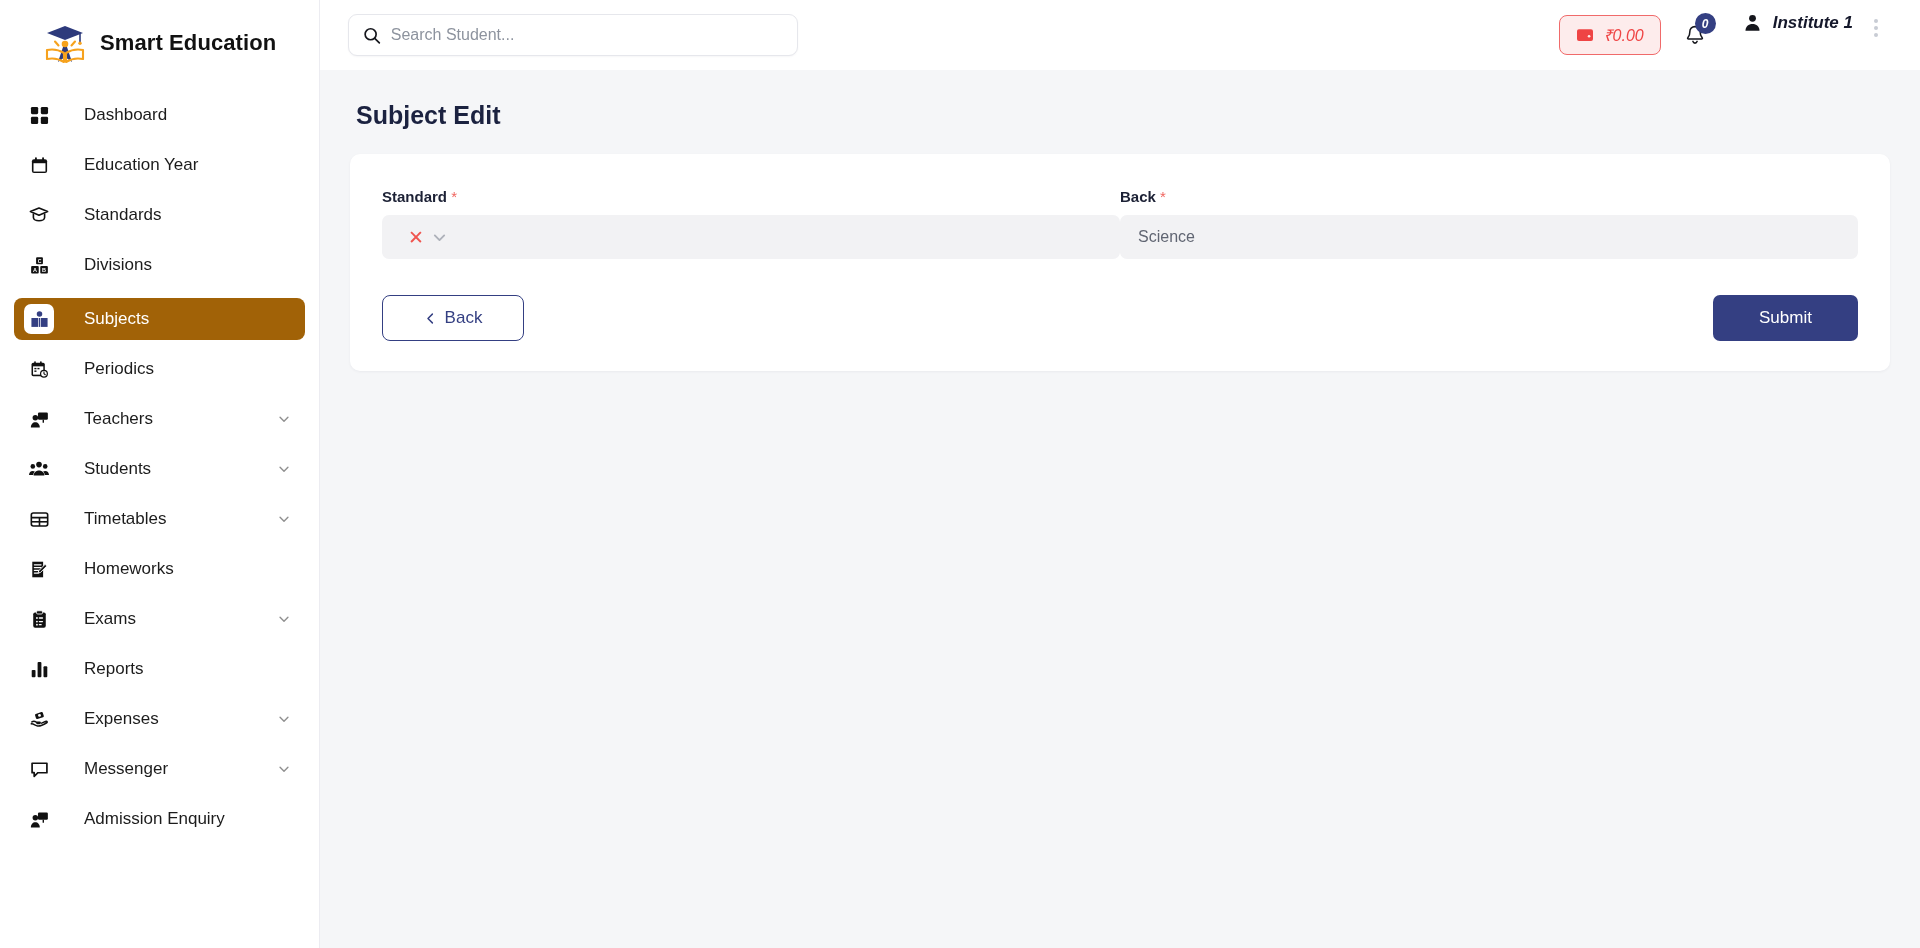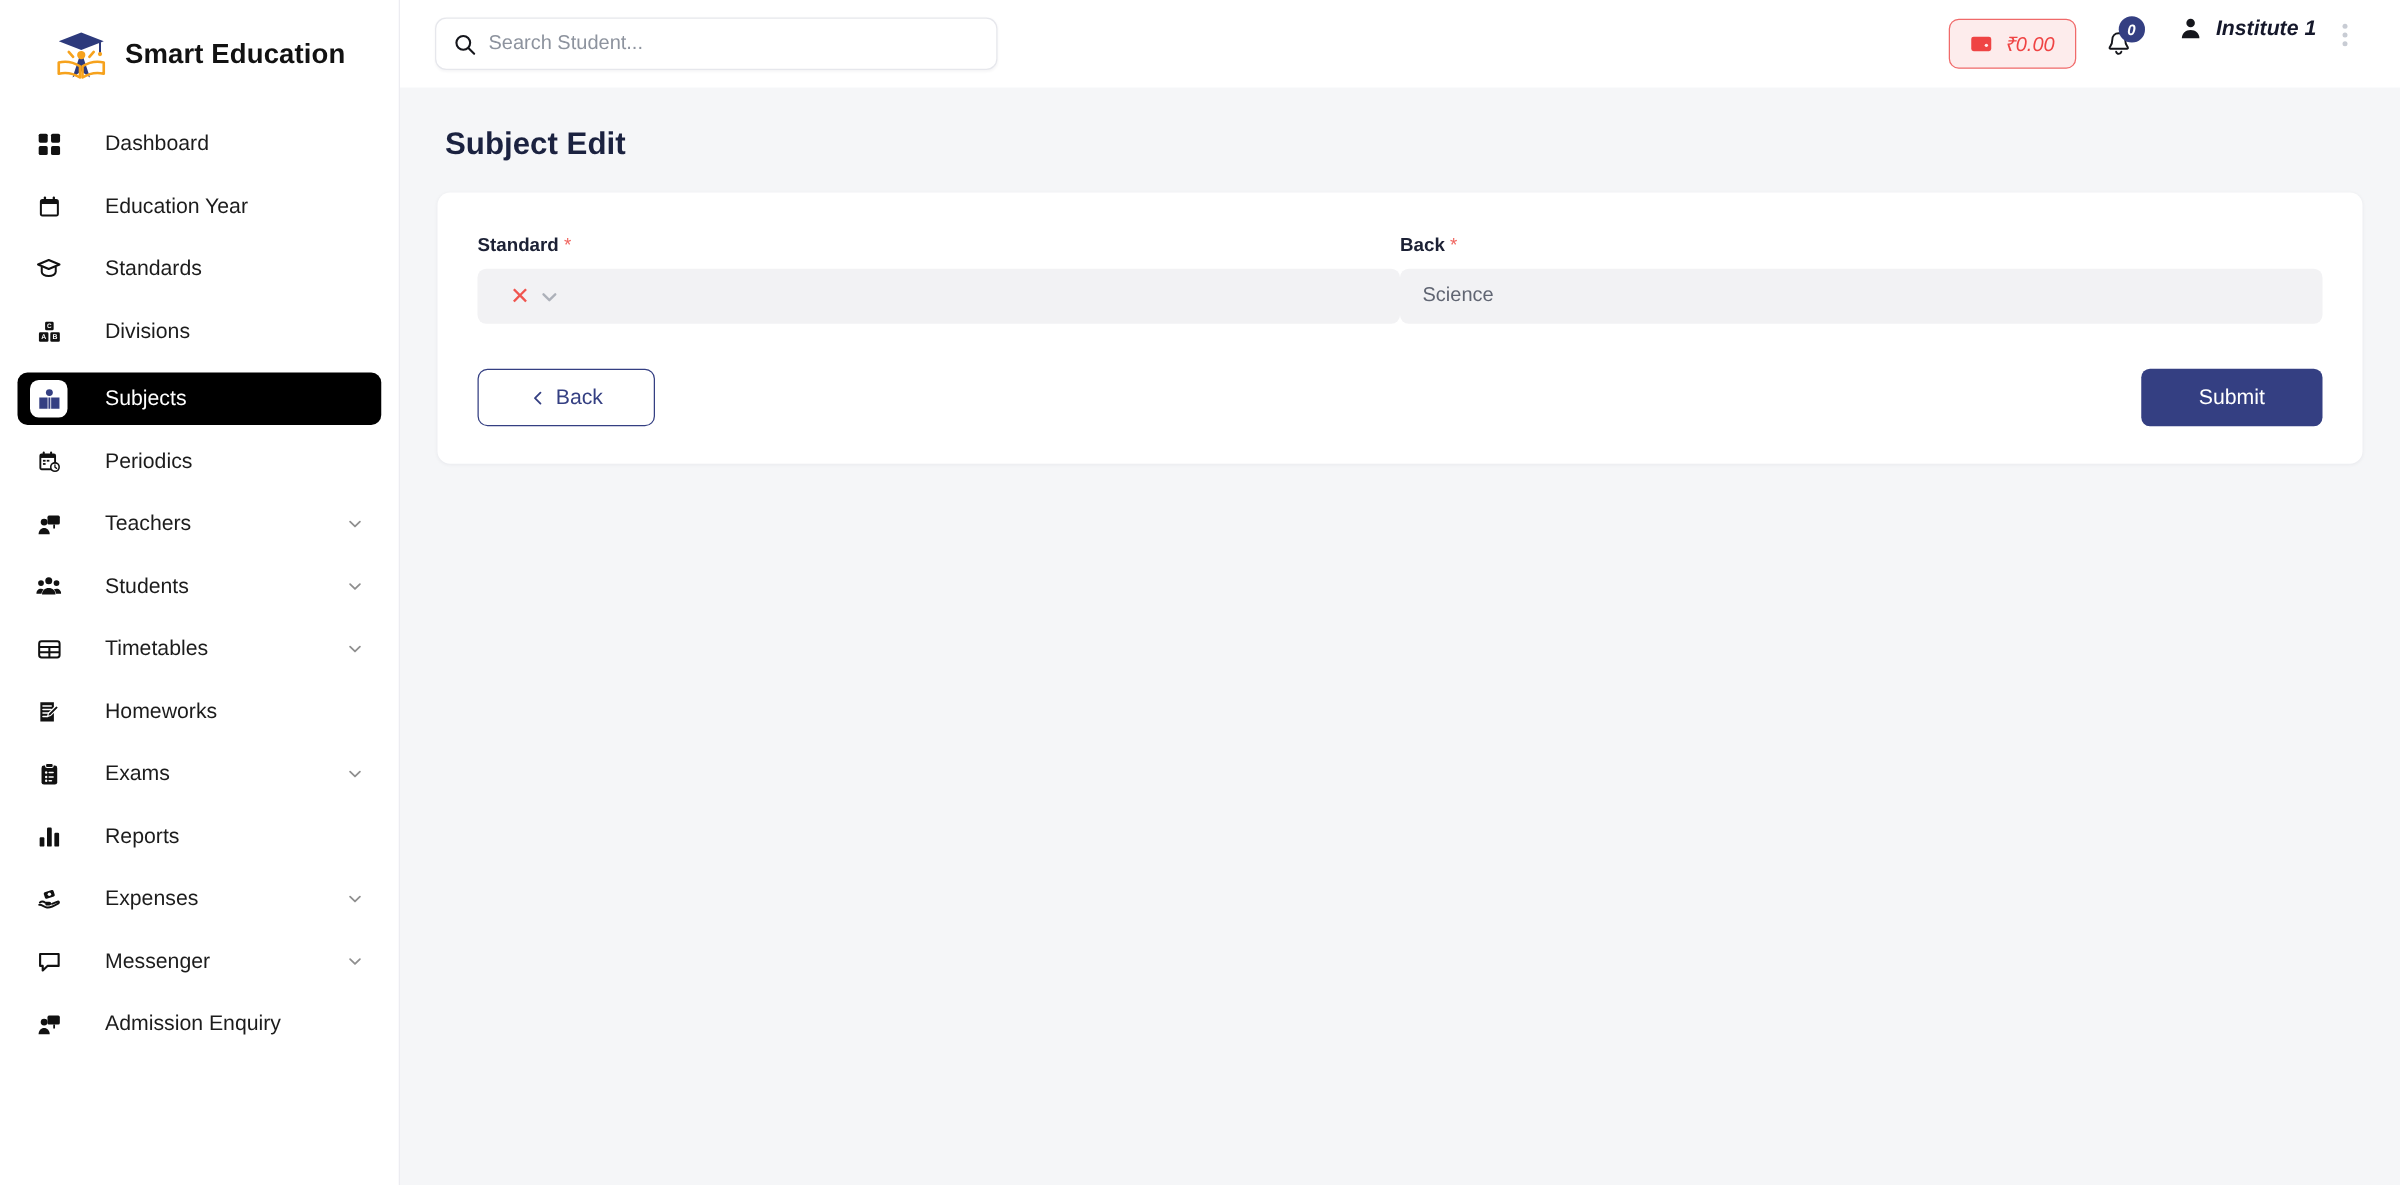--- a/index.html
+++ b/index.html
@@ -32,21 +32,21 @@
     height: 42px; margin-bottom: 8px; padding: 0 14px 0 10px;
     border-radius: 8px; cursor: pointer; position: relative;
   }
   .nav-item .ico {
     width: 30px; height: 30px; flex: none;
     display: flex; align-items: center; justify-content: center;
     background: #ffffff; border-radius: 7px;
   }
   .nav-item .ico svg { display: block; }
   .nav-label { font-size: 17px; color: #1c1c1c; font-weight: 400; white-space: nowrap; }
-  .nav-item.active { background: #000000; margin-top: 12px; }
+  .nav-item.active { background: #a16207; margin-top: 12px; }
   .nav-item.active .nav-label { color: #ffffff; }
   .chev { margin-left: auto; width: 14px; height: 14px; flex: none; opacity: .55; }
 
   
   .main { flex: 1; height: 948px; display: flex; flex-direction: column; background: #f5f6f8; }
 
   .topbar {
     height: 70px; min-height: 70px; background: #ffffff;
     display: flex; align-items: center; padding: 0 26px 0 28px; gap: 16px;
   }

